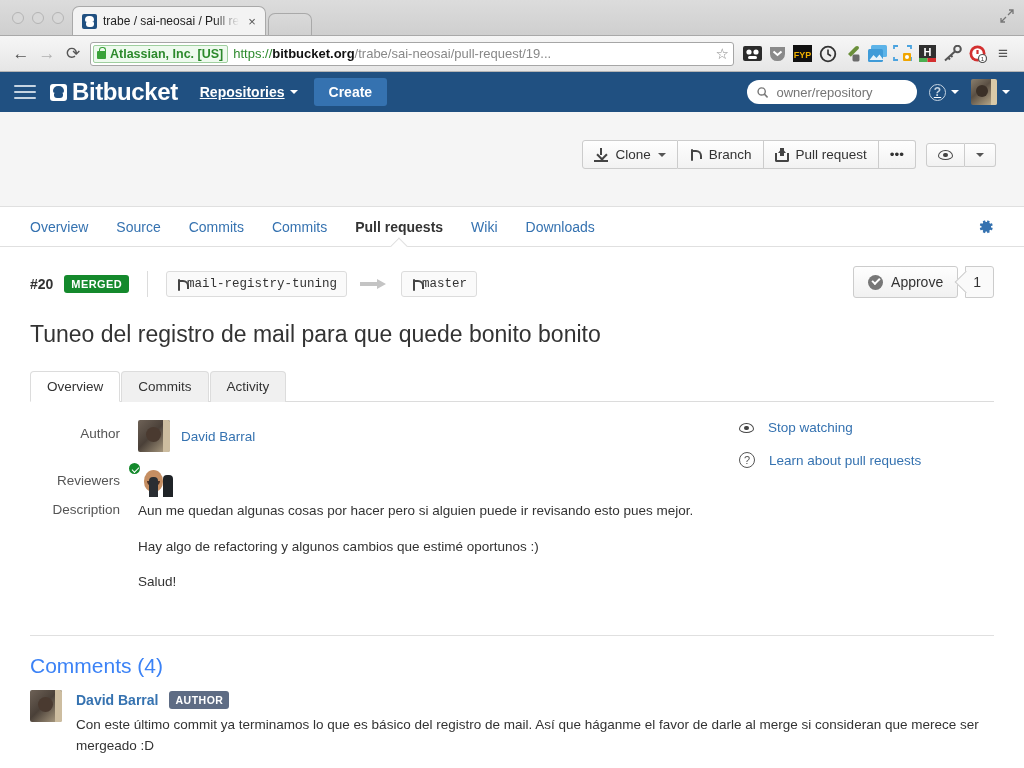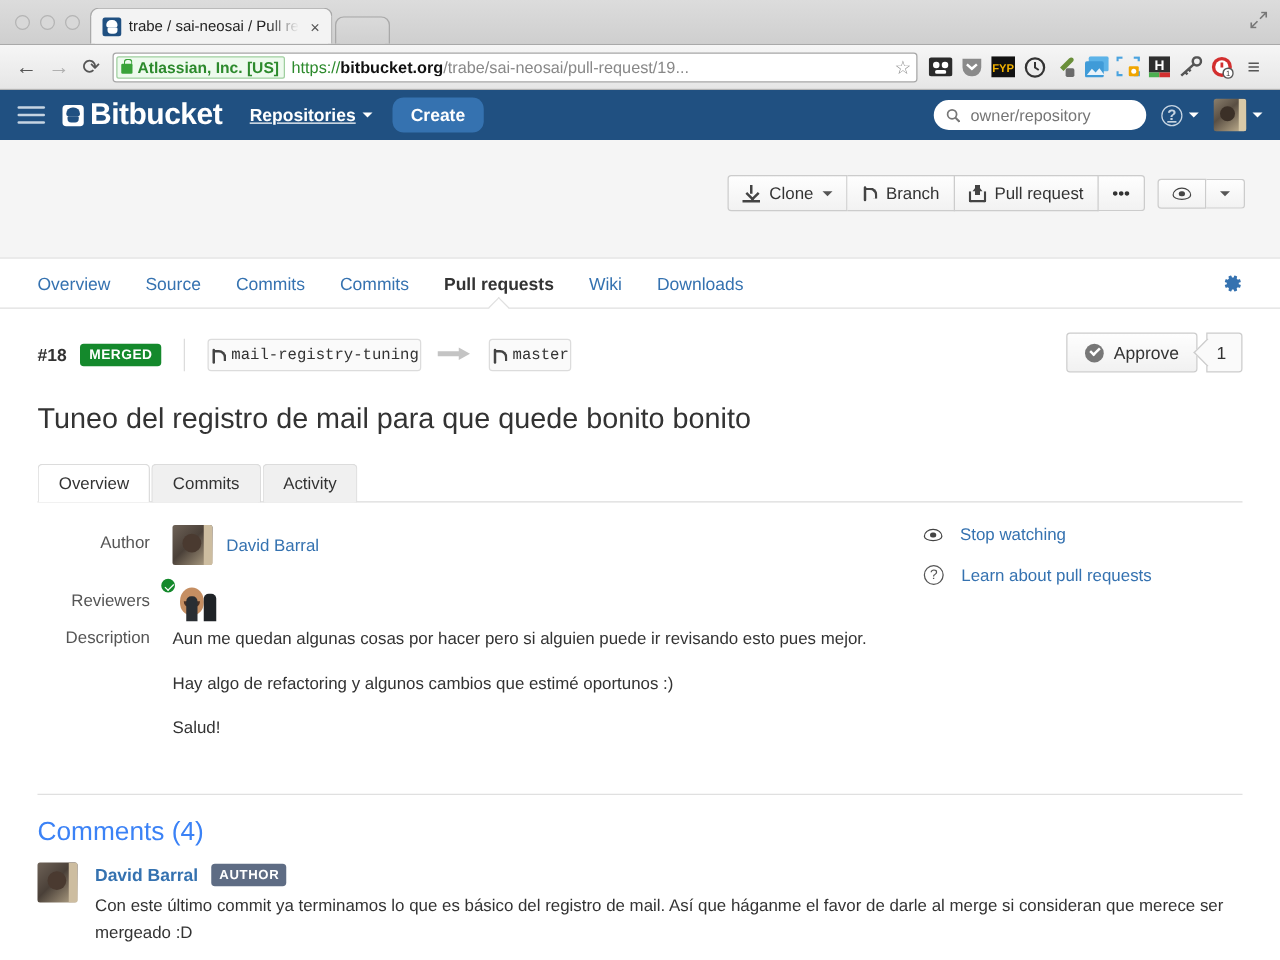--- a/index.html
+++ b/index.html
@@ -171,21 +171,21 @@
     content: ""; position: absolute; left: 4px; top: 9.5px;
     width: 9px; height: 5px; background: #205081; border-radius: 1px 1px 3px 3px;
   }
   .navlink {
     color: #fff; font-size: 14px; font-weight: bold;
     margin-right: 16px; display: flex; align-items: center; gap: 5px;
   }
   .caret { border-left: 4px solid transparent; border-right: 4px solid transparent; border-top: 4px solid currentColor; display: inline-block; }
   .createbtn {
     background: #3572b0; color: #fff; font-weight: bold; font-size: 14px;
-    border: none; border-radius: 9px; padding: 6px 15px; cursor: pointer;
+    border: none; border-radius: 3px; padding: 6px 15px; cursor: pointer;
     font-family: inherit;
   }
   .hdr-right { margin-left: auto; display: flex; align-items: center; gap: 12px; }
   .searchbox {
     background: #fff; border-radius: 13px; height: 24px; width: 170px;
     display: flex; align-items: center; padding: 0 10px; gap: 6px;
   }
   .searchbox input {
     border: none; outline: none; font-size: 13px; color: #777;
     width: 100%; font-family: inherit; background: transparent;
@@ -335,21 +335,21 @@
   .pr-top { display: flex; align-items: center; position: relative; min-height: 30px; }
   .pr-id { font-size: 14px; color: #333; font-weight: bold; margin-right: 11px; }
   .merged-badge {
     background: #14892c; color: #fff; font-size: 11px; font-weight: bold;
     letter-spacing: 0.4px; border-radius: 3px; padding: 3px 7px;
   }
   .vsep { width: 1px; height: 26px; background: #dcdcdc; margin: 0 18px; }
   .branch-chip {
     border: 1px solid #dcdcdc; border-radius: 3px; background: #fafafa;
     font-family: "Liberation Mono", monospace; font-size: 12.5px; color: #333;
-    padding: 5px 1px; display: flex; align-items: center; gap: 6px; text-align: center;
+    padding: 5px 9px; display: flex; align-items: center;  text-align: center;
   }
   .arrow-right {
     margin: 0 13px; color: #b8b8b8; font-size: 19px; line-height: 1;
   }
   .approve-wrap { position: absolute; right: 0; top: -3px; display: flex; align-items: flex-start; }
   .approve-btn {
     background: linear-gradient(#fefefe,#f1f1f1); border: 1px solid #ccc;
     border-radius: 3px; padding: 7px 14px; font-size: 14px; color: #333;
     display: flex; align-items: center; gap: 8px; cursor: pointer; font-family: inherit;
   }
@@ -640,21 +640,21 @@
         <svg width="17" height="17" viewBox="0 0 17 17">
             <path fill="#3572b0" d="M8.5 5.6a2.9 2.9 0 1 0 0 5.8 2.9 2.9 0 0 0 0-5.8zm0 4.3a1.4 1.4 0 1 1 0-2.8 1.4 1.4 0 0 1 0 2.8z"></path>
             <path fill="#3572b0" d="M15.3 9.8l-1.3-.4a5.6 5.6 0 0 0 0-1.3l1.3-.4a.5.5 0 0 0 .3-.6l-.5-1.5a.5.5 0 0 0-.6-.3l-1.3.4a5.6 5.6 0 0 0-.9-.9l.4-1.3a.5.5 0 0 0-.3-.6l-1.5-.5a.5.5 0 0 0-.6.3l-.4 1.3a5.6 5.6 0 0 0-1.3 0l-.4-1.3a.5.5 0 0 0-.6-.3l-1.5.5a.5.5 0 0 0-.3.6l.4 1.3a5.6 5.6 0 0 0-.9.9l-1.3-.4a.5.5 0 0 0-.6.3l-.5 1.5a.5.5 0 0 0 .3.6l1.3.4a5.6 5.6 0 0 0 0 1.3l-1.3.4a.5.5 0 0 0-.3.6l.5 1.5a.5.5 0 0 0 .6.3l1.3-.4a5.6 5.6 0 0 0 .9.9l-.4 1.3a.5.5 0 0 0 .3.6l1.5.5a.5.5 0 0 0 .6-.3l.4-1.3a5.6 5.6 0 0 0 1.3 0l.4 1.3a.5.5 0 0 0 .6.3l1.5-.5a.5.5 0 0 0 .3-.6l-.4-1.3a5.6 5.6 0 0 0 .9-.9l1.3.4a.5.5 0 0 0 .6-.3l.5-1.5a.5.5 0 0 0-.3-.6z"></path>
           </svg>
       </span>
     </div>
 
     <div class="content">
 
       <div class="pr-top">
-        <span class="pr-id">#18</span>
+        <span class="pr-id">#20</span>
         <span class="merged-badge">MERGED</span>
         <span class="vsep"></span>
         <span class="branch-chip">
           <i class="branch-icon" style="width:11px;height:12px"></i>
           <span>mail-registry-tuning</span>
         </span>
         <span class="arrow-right">
           <svg width="28" height="14" viewBox="0 0 28 14">
               <path d="M0 5h17V2l9 5-9 5V9H0z" fill="#c4c4c4"></path>
             </svg>

